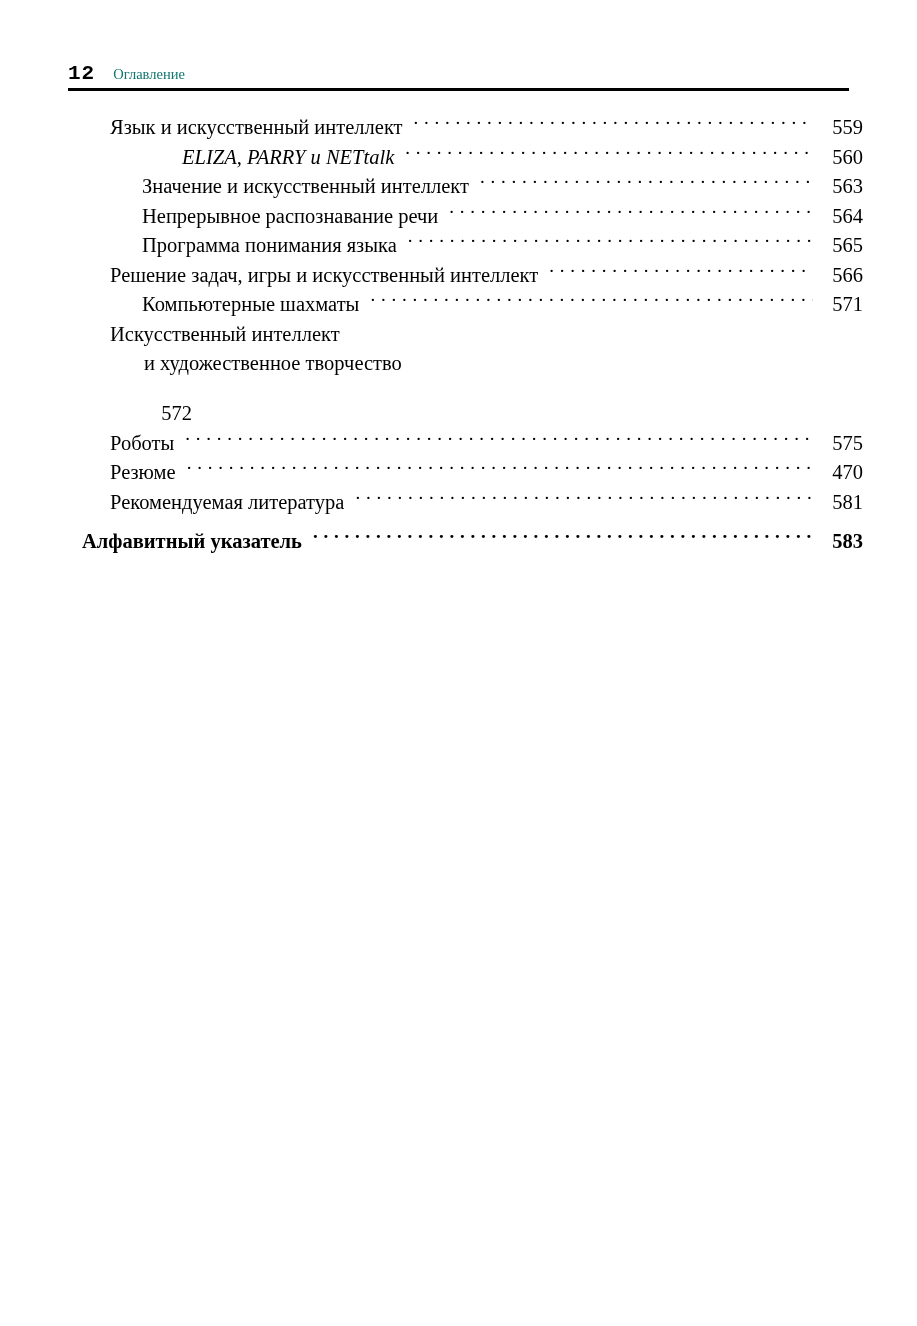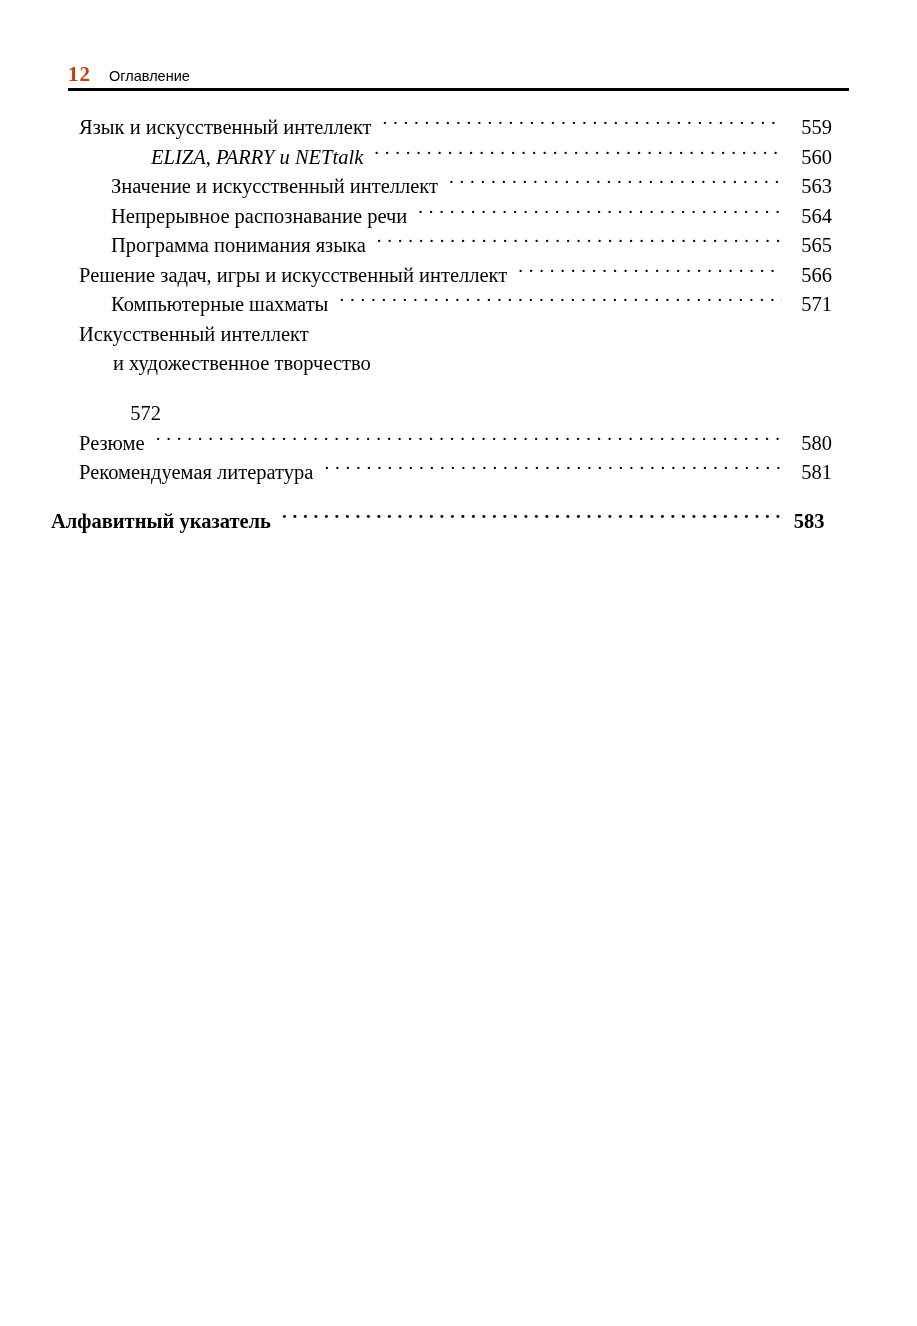--- a/index.html
+++ b/index.html
@@ -26,45 +26,45 @@
   
   .header {
     position: absolute;
     left: 68px;
     top: 62px;
     width: 781px;
     display: flex;
     align-items: baseline;
   }
   .header .folio {
-    font-family: Liberation Serif, serif;
+    font-family: Liberation Mono, monospace;
     font-weight: bold;
     font-size: 21px;
     letter-spacing: 1px;
     margin-right: 18px;
-    color: #c2410c;
+    color: #000000;
   }
   .header .head-title {
-    font-family: Liberation Sans, sans-serif;
+    font-family: Liberation Serif, serif;
     font-size: 14.5px;
-    color: #000000;
+    color: #0f766e;
   }
   .header-rule {
     position: absolute;
     left: 68px;
     top: 88px;
     width: 781px;
     height: 2.5px;
     background: #000;
   }
 
   
   .toc {
     position: absolute;
-    left: 79px;
+    left: 110px;
     top: 113px;
     width: 753px;
   }
 
   .toc-row {
     display: flex;
     align-items: baseline;
     font-size: 20.5px;
     line-height: 29.5px;
     white-space: nowrap;
@@ -102,22 +102,22 @@
   .lvl-1 { padding-left: 0px; }
   .lvl-2 { padding-left: 32px; }
 
   .italic .label { font-style: italic; margin-left: 40px; }
 
   
   .bold-entry {
     font-family: "Liberation Serif", serif;
     font-weight: bold;
   }
-  .bold-entry .label { font-weight: bold; margin-top: 9px; }
-  .bold-entry .page-num { font-weight: bold; text-align: center; }
+  .bold-entry .label { font-weight: bold; }
+  .bold-entry .page-num { font-weight: bold; }
 
   
   .wrap-first {
     display: flex;
     font-size: 20.5px;
     line-height: 29.5px;
     white-space: nowrap;
     align-items: flex-end;
   }
   .wrap-second {
@@ -186,27 +186,32 @@
       <div class="wrap-first">
         <span class="label">Искусственный интеллект</span>
       </div>
       <div class="toc-row wrap-second">
         <span class="label">и художественное творчество</span>
         <span class="leader"></span>
         <span class="page-num">572</span>
       </div>
     </div>
 
+    <div class="toc-row lvl-1">
+      <span class="label">Роботы</span>
+      <span class="leader"></span>
+      <span class="page-num">575</span>
+    </div>
 
 
 
     <div class="toc-row lvl-1">
       <span class="label">Резюме</span>
       <span class="leader"></span>
-      <span class="page-num">580</span>
+      <span class="page-num">470</span>
     </div>
 
     <div class="toc-row lvl-1">
       <span class="label">Рекомендуемая литература</span>
       <span class="leader"></span>
       <span class="page-num">581</span>
     </div>
 
     <div class="spacer-small"></div>
 

